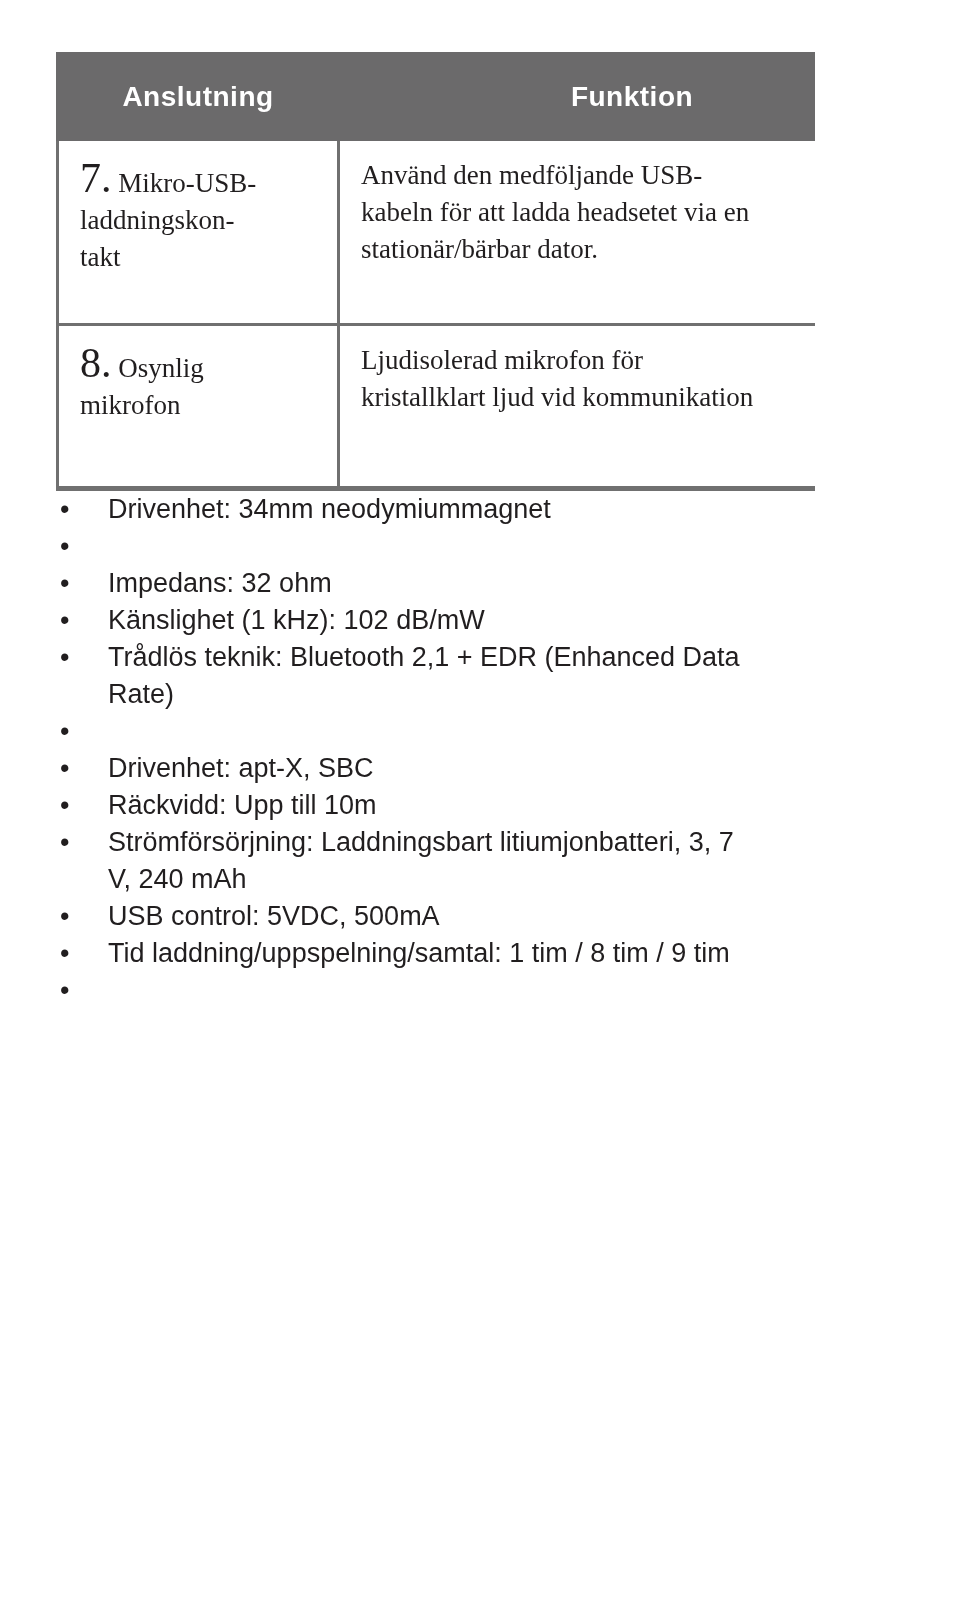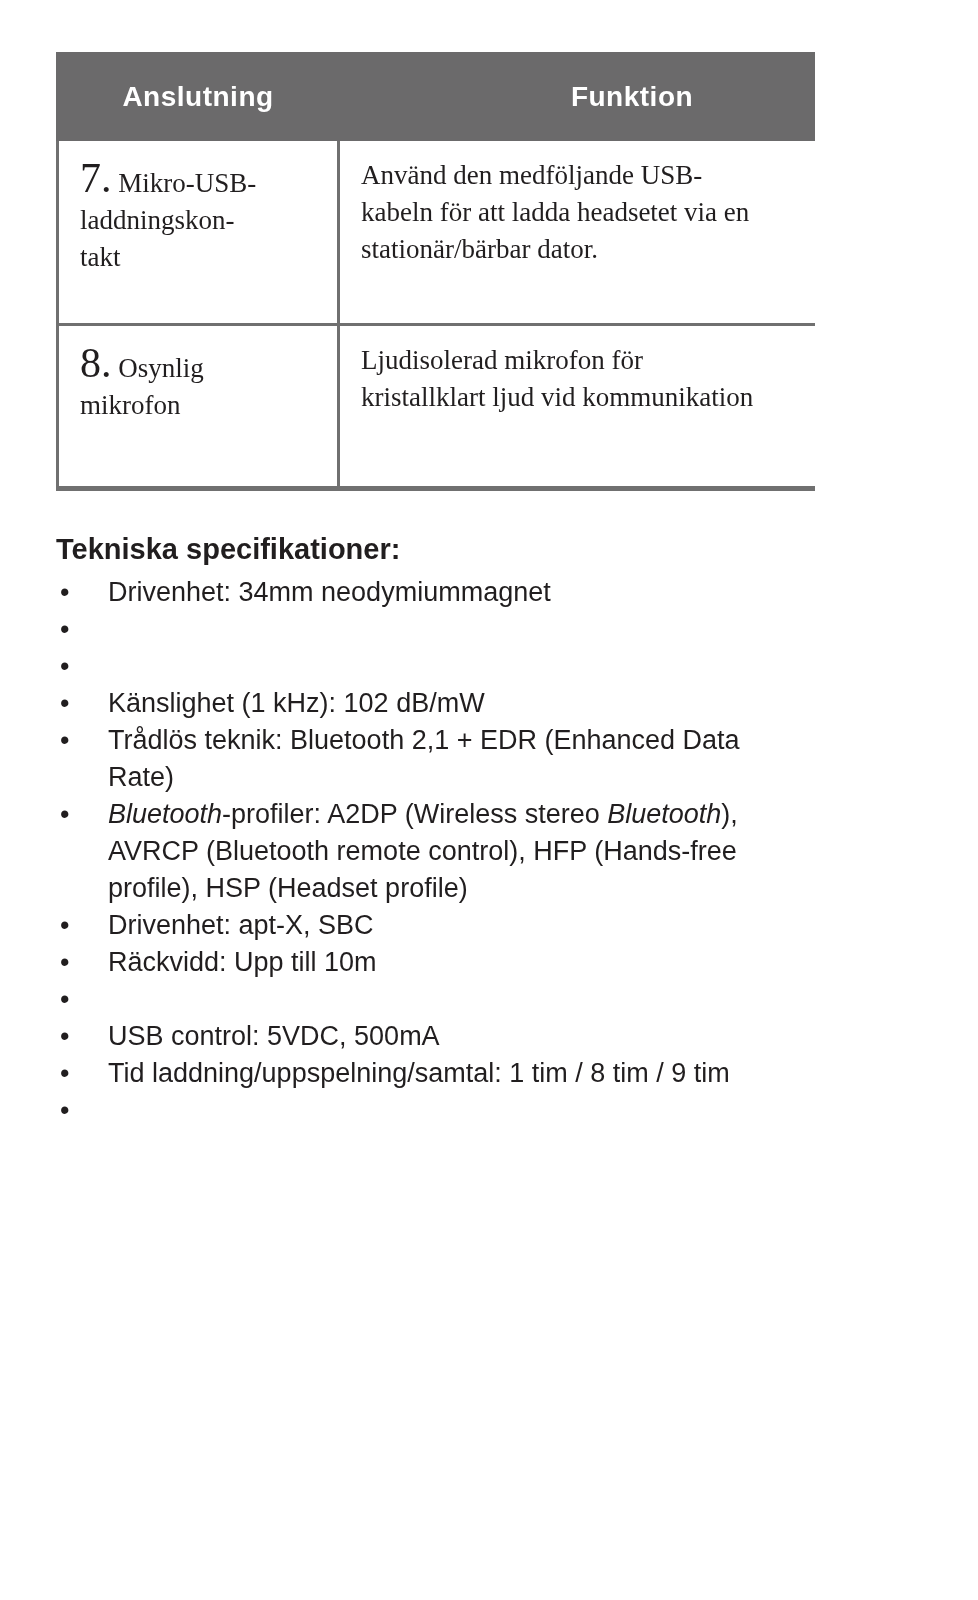--- a/index.html
+++ b/index.html
@@ -111,58 +111,57 @@
         </tr>
         <tr class="row-2">
           <td class="cell-name"><span class="row-num">8.</span> <span>Osynlig
 mikrofon</span></td>
           <td class="cell-func">Ljudisolerad mikrofon för
 kristallklart ljud vid kommunikation</td>
         </tr>
       </tbody>
   </table>
 
-  <h2 class="specs-heading">Tekniska specifikationer:</h2>
 
   <ul class="specs-list" id="specs-list">
       <li>
         <span class="bullet-dot">•</span>
         <span class="spec-text"><span>Drivenhet: 34mm neodymiummagnet</span></span>
       </li>
       <li>
         <span class="bullet-dot">•</span>
       </li>
       <li>
         <span class="bullet-dot">•</span>
+        <span class="spec-text"><span>Impedans: 32 ohm</span></span>
       </li>
       <li>
         <span class="bullet-dot">•</span>
         <span class="spec-text"><span>Känslighet (1 kHz): 102 dB/mW</span></span>
       </li>
       <li>
         <span class="bullet-dot">•</span>
         <span class="spec-text"><span>Trådlös teknik: Bluetooth 2,1 + EDR (Enhanced Data
 Rate)</span></span>
       </li>
       <li>
         <span class="bullet-dot">•</span>
-        <span class="spec-text"><span class="seg-italic">Bluetooth</span><span>-profiler: A2DP (Wireless stereo </span><span class="seg-italic">Bluetooth</span><span>),
-AVRCP (Bluetooth remote control), HFP (Hands-free
-profile), HSP (Headset profile)</span></span>
       </li>
       <li>
         <span class="bullet-dot">•</span>
         <span class="spec-text"><span>Drivenhet: apt-X, SBC</span></span>
       </li>
       <li>
         <span class="bullet-dot">•</span>
         <span class="spec-text"><span>Räckvidd: Upp till 10m</span></span>
       </li>
       <li>
         <span class="bullet-dot">•</span>
+        <span class="spec-text"><span>Strömförsörjning: Laddningsbart litiumjonbatteri, 3, 7
+V, 240 mAh</span></span>
       </li>
       <li>
         <span class="bullet-dot">•</span>
         <span class="spec-text"><span>USB control: 5VDC, 500mA</span></span>
       </li>
       <li>
         <span class="bullet-dot">•</span>
         <span class="spec-text"><span>Tid laddning/uppspelning/samtal: 1 tim / 8 tim / 9 tim</span></span>
       </li>
       <li>

